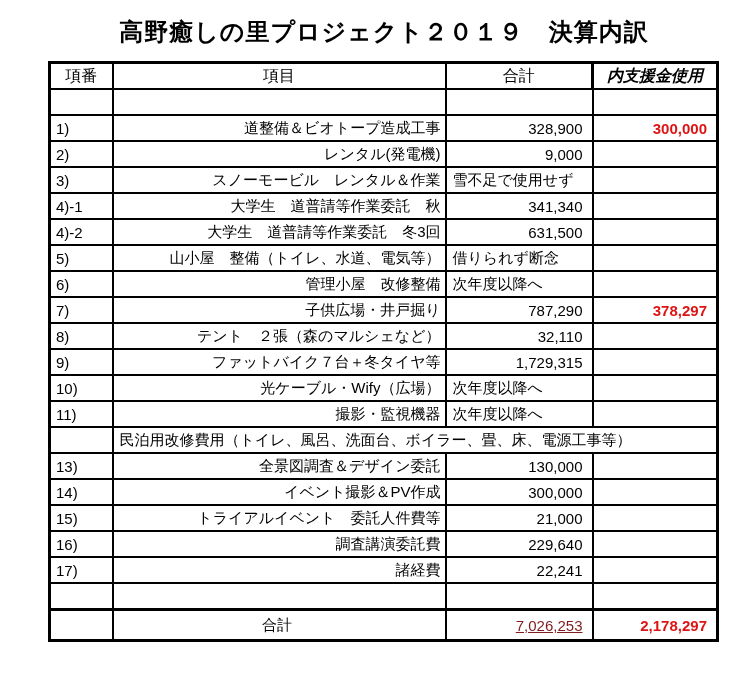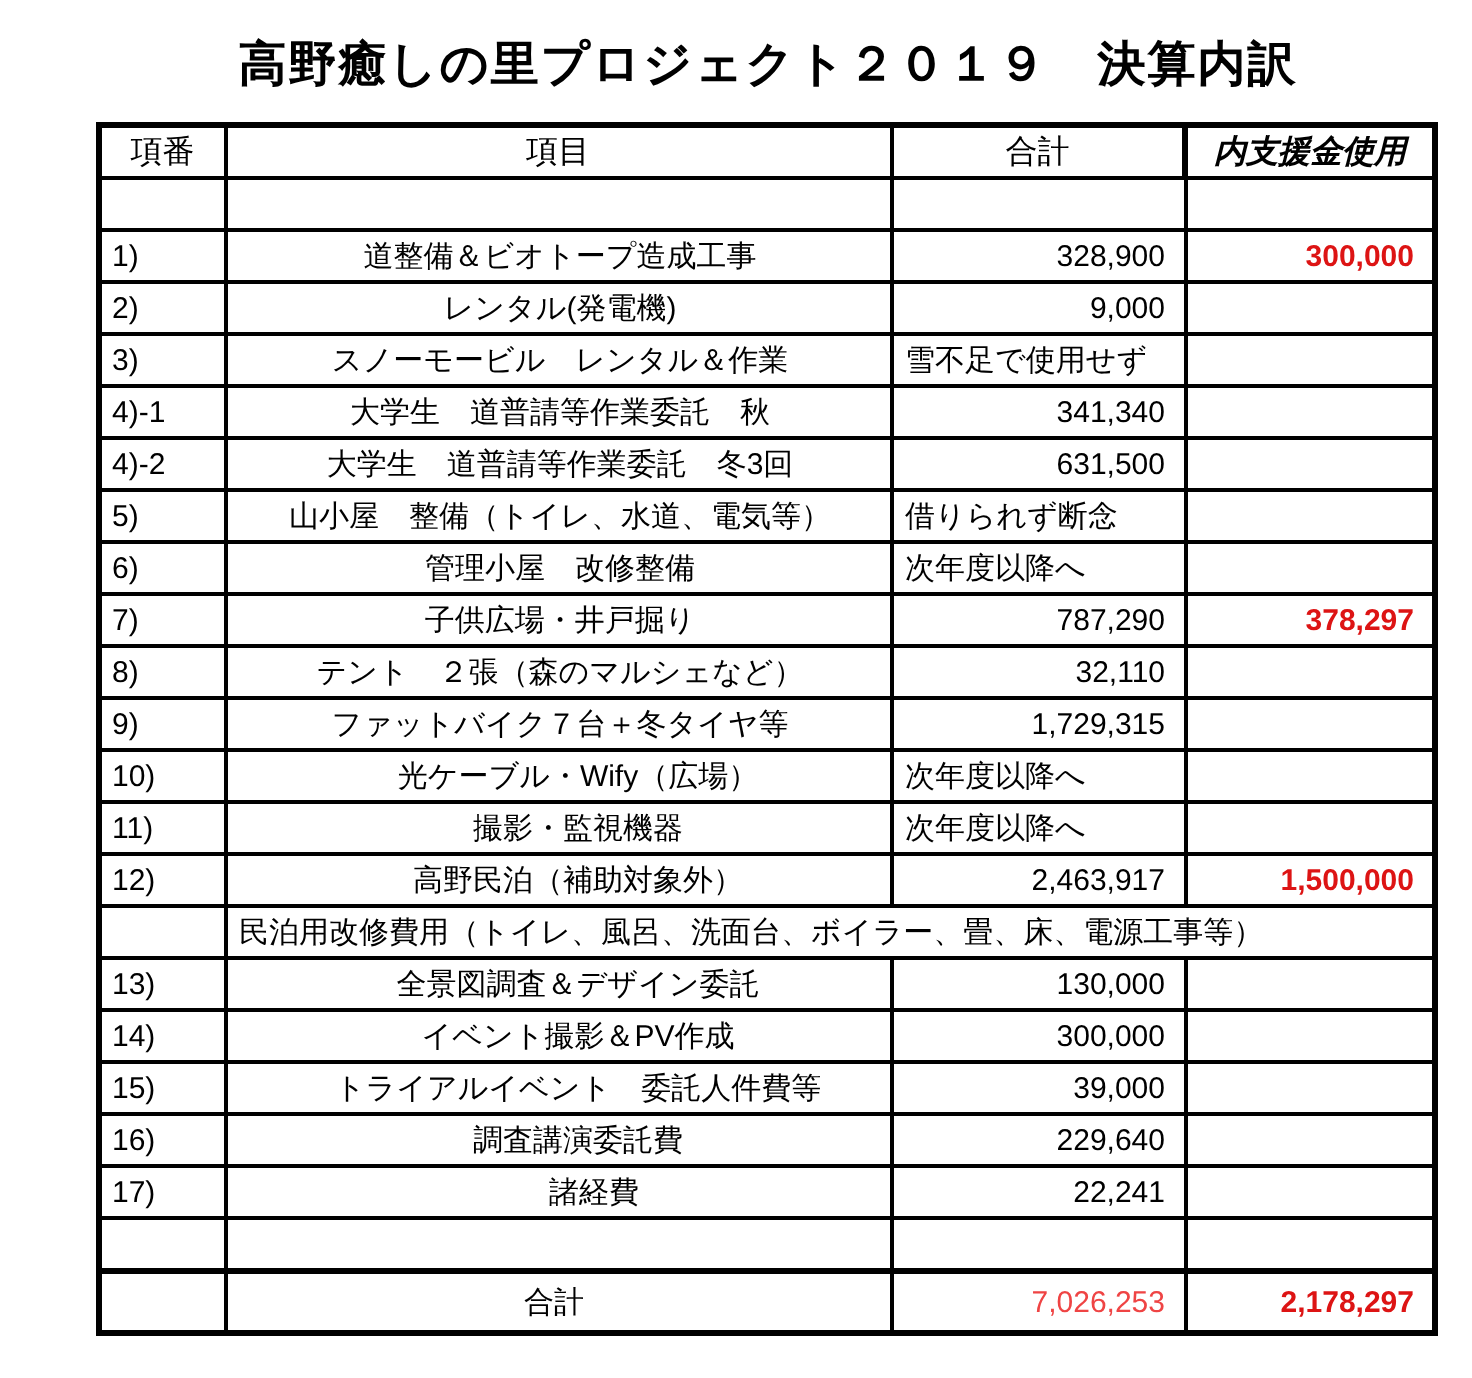--- a/index.html
+++ b/index.html
@@ -50,35 +50,35 @@
     padding: 1px 4px;
     overflow: hidden;
     white-space: nowrap;
     font-weight: normal;
     vertical-align: middle;
   }
   th { text-align: center; font-size: 16px; }
   th.h-subsidy { font-weight: bold; }
   td.c-subsidy, th.h-subsidy { border-left: 3px solid #000; font-style: italic; }
   td.no    { text-align: left; padding-left: 5px; }
-  td.item  { text-align: center; padding-left: 6px; }
+  td.item  { text-align: right; padding-left: 6px; }
   td.item.indent1 { padding-left: 24px; border-radius: 12px; }
   td.item.indent2 { padding-left: 40px; }
   td.total.num  { text-align: right; padding-right: 9px; }
   td.total.txt  { text-align: left;  padding-left: 6px; margin-left: 20px; }
   td.subsidy {
     text-align: right;
     padding-right: 9px;
     font-weight: bold;
     color: var(--accent-red, #dd1414);
   }
   td.span-item { text-align: left; padding-left: 6px; border-radius: 12px; }
   tr.total-row td { border-top: 3px solid #000; height: 26px; }
   tr.total-row td.item { text-align: center; padding-left: 0; }
-  tr.total-row td.total.num { color: #ef4444; }
+  tr.total-row td.total.num { color: #7f1d1d; text-decoration: underline; }
 </style>
 </head>
 <body>
 
 <div class="page">
 
   <h1 class="doc-title">高野癒しの里プロジェクト２０１９　決算内訳</h1>
 
   <table class="settlement">
     <colgroup>
@@ -168,45 +168,39 @@
           <td class="total txt">次年度以降へ</td>
           <td class="subsidy"></td>
         </tr>
         <tr>
           <td class="no">11)</td>
           <td class="item indent1">撮影・監視機器</td>
           <td class="total txt">次年度以降へ</td>
           <td class="subsidy"></td>
         </tr>
         <tr>
-          <td class="no">12)</td>
-          <td class="item indent1">高野民泊（補助対象外）</td>
-          <td class="total num">2,463,917</td>
-          <td class="subsidy">1,500,000</td>
-        </tr>
-        <tr>
           <td class="no"></td>
           <td class="span-item" colspan="3">民泊用改修費用（トイレ、風呂、洗面台、ボイラー、畳、床、電源工事等）</td>
         </tr>
         <tr>
           <td class="no">13)</td>
           <td class="item indent1">全景図調査＆デザイン委託</td>
           <td class="total num">130,000</td>
           <td class="subsidy"></td>
         </tr>
         <tr>
           <td class="no">14)</td>
           <td class="item indent1">イベント撮影＆PV作成</td>
           <td class="total num">300,000</td>
           <td class="subsidy"></td>
         </tr>
         <tr>
           <td class="no">15)</td>
           <td class="item indent1">トライアルイベント　委託人件費等</td>
-          <td class="total num">39,000</td>
+          <td class="total num">21,000</td>
           <td class="subsidy"></td>
         </tr>
         <tr>
           <td class="no">16)</td>
           <td class="item indent1">調査講演委託費</td>
           <td class="total num">229,640</td>
           <td class="subsidy"></td>
         </tr>
         <tr>
           <td class="no">17)</td>

